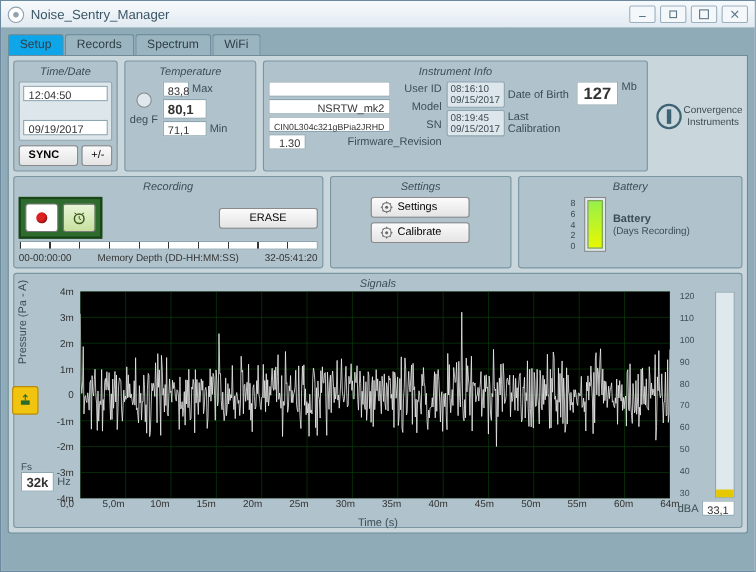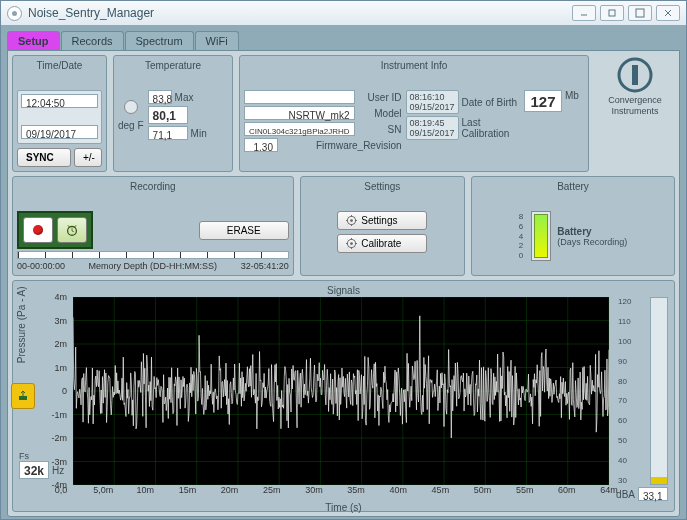--- a/index.html
+++ b/index.html
@@ -9,35 +9,35 @@
   .titlebar .ico { width:13px;height:13px; background:#fff; border:1px solid #8fa2af; border-radius:50%; margin-right:6px; position:relative;}
   .titlebar .ico::after{content:"";position:absolute;width:5px;height:5px;background:#8fa2af;left:4px;top:4px;border-radius:50%;}
   .titlebar .title { font-size:12px; color:#3a5666;}
   .titlebar .wbtns { margin-left:auto; display:flex; gap:4px;}
   .wbtn { width:22px; height:14px; border:1px solid #9bb0bf; border-radius:2px; background:#f4f8fa; display:flex;align-items:center;justify-content:center; font-size:9px; color:#5a7585;}
   .wbtn svg{width:10px;height:10px;stroke:#5a7585;stroke-width:1;fill:none;}
 
   .body { position:absolute; top:24px; left:0; right:0; bottom:0; padding:6px; background:#8fabb7;}
   .tabs-row { position:relative; height:18px;}
   .tab { float:left; padding:3px 10px; background:#9bb5c0; border:1px solid #6e8c99; border-bottom:none; border-radius:3px 3px 0 0; font-size:11px; color:#2f3e46; margin-right:1px; cursor:pointer;}
-  .tab.active { background:#d946ef; font-weight:bold;}
+  .tab.active { background:#0ea5e9; font-weight:normal;}
   .panel { clear:both; border:1px solid #6e8c99; background:#c9d6db; padding:4px; border-radius:0 0 3px 3px;}
   
   .row { display:flex; gap:6px; margin-bottom:4px;}
   .group { background:#b0c2cb; border:1px solid #7a96a2; border-radius:3px; padding:4px 4px 4px 4px; position:relative; box-sizing:border-box;}
-  .group-title { text-align:center; font-size:10px; color:#3d4d55; padding-bottom:19px;}
+  .group-title { text-align:center; font-size:10px; color:#3d4d55; padding-bottom:3px;font-style:italic;}
   .inset { background:#dde6ea; border:1px solid #8ea6b1; border-radius:2px; padding:3px;}
   .val { background:#fff; border:1px solid #8ea6b1; padding:2px 4px; font-size:10px; height:14px; line-height:14px; display:inline-block; box-sizing:border-box;}
   .lbl { font-size:10px; color:#3d4d55;}
   .btn { background:linear-gradient(#fbfbfb,#e4e4e4); border:1px solid #8a8a8a; border-radius:3px; padding:3px 8px; font-size:10px; cursor:pointer; display:inline-flex;align-items:center;gap:4px;}
   
   .timedate { width:95px;}
   .temp { width:120px;}
   .instr { flex:1;}
-  .logo-cell { width:80px; display:flex;flex-direction:column;align-items:center;background:transparent;border:none;}
+  .logo-cell { width:80px; display:flex;flex-direction:row;align-items:center;background:transparent;border:none;}
   .logo-cell .logo { width:40px;height:40px;}
   .logo-cell .brand{font-size:9px;color:#3d4d55;text-align:center;line-height:11px;}
   
   .rec { flex:1.4;}
   .set { flex:0.8;}
   .bat { flex:1;}
   
   .icon-btn{width:28px;height:24px;border:1px solid #7a7a7a;border-radius:3px;background:#fefefe;display:inline-flex;align-items:center;justify-content:center;cursor:pointer;}
   .record-dot{width:10px;height:10px;border-radius:50%;background:#e02020; box-shadow:inset -1px -1px 2px rgba(0,0,0,0.4);}
   .alarm-icon{width:14px;height:14px;}

